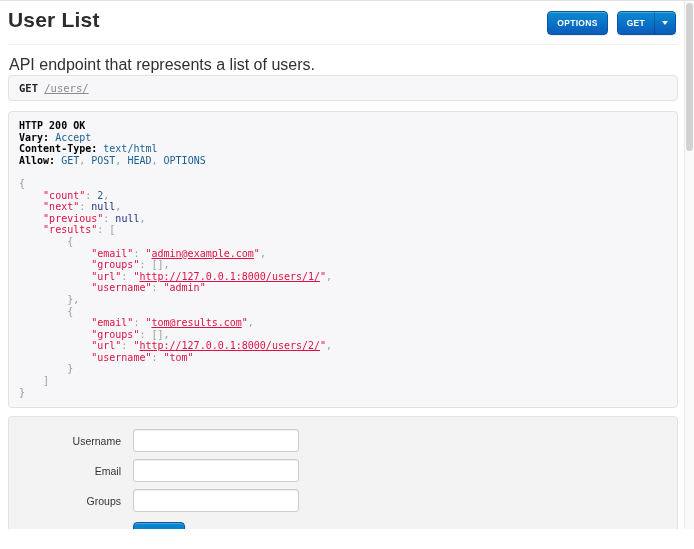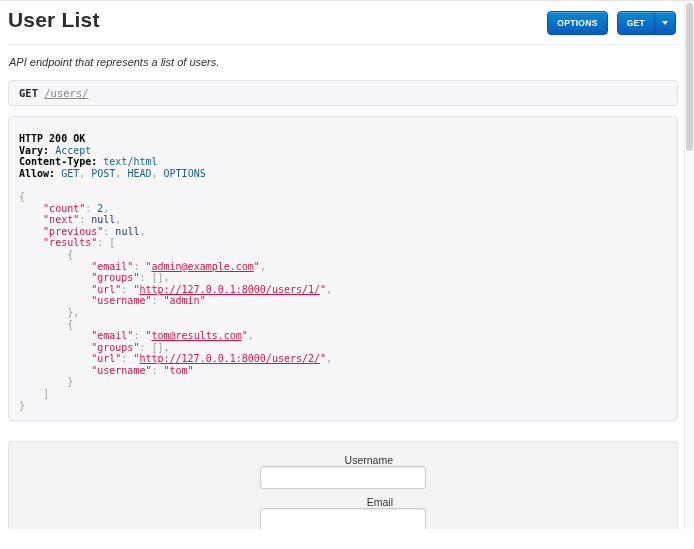--- a/index.html
+++ b/index.html
@@ -31,53 +31,53 @@
     font-family:"Liberation Sans", sans-serif;
   }
   .btn .seg{ padding:6px 9px; display:flex; align-items:center; }
   .btn .seg.caret-seg{ border-left:1px solid rgba(0,0,0,.22); padding:6px 7px; }
   .caret{
     width:0;height:0; display:inline-block;
     border-left:3px solid transparent; border-right:3px solid transparent;
     border-top:4px solid #fff;
   }
 
-  .description{ font-size:11px; color:#303030; margin:11px 0 12px 1px;font-style:italic; }
+  .description{ font-size:16px; color:#303030; margin:11px 0 1px 1px; }
 
   
   .request-bar{
     background:#f7f7f9; border:1px solid #e1e1e8; border-radius:4px;
     padding:6px 10px; margin-bottom:10px;
     font-family:"DejaVu Sans Mono", monospace; font-size:10.5px; color:#333;
   }
   .request-bar .method{ font-weight:bold; color:#222; }
   .request-bar .path{ color:#8a8a8a;text-decoration:underline; }
 
   
   .response-well{
     background:#f7f7f9; border:1px solid #e1e1e8; border-radius:4px;
-    padding:16px 10px 9px; margin-bottom:20px;
+    padding:8px 10px 9px; margin-bottom:8px;
     font-family:"DejaVu Sans Mono", monospace; font-size:10px; line-height:11.6px;
     color:#333;
   }
   .code-line{ white-space:pre; min-height:11.6px; }
   .tok-hdrb{ color:#000; font-weight:bold; }
   .tok-pln{ color:#48484c; }
   .tok-str{ color:#dd1144; }
   .tok-kwd{ color:#1e347b; }
   .tok-lit{ color:#195f91; }
   .tok-pun{ color:#93a1a1; }
   a.tok-link{ color:#dd1144; text-decoration:underline; cursor:pointer; }
 
   
   .form-well{
     background:#f3f3f3; border:1px solid #e3e3e3; border-radius:4px;
     padding:12px 0 15px;
   }
-  .form-row{ display:flex; align-items:center; margin-bottom:7px;flex-direction:column; }
+  .form-row{ display:flex; align-items:center; margin-bottom:7px; }
   .form-row label{
     width:112px; text-align:right; margin-right:12px;
     font-size:10.5px; color:#333;
   }
   .form-row input{
     width:152px; height:15px; padding:3px 6px;
     border:1px solid #ccc; border-radius:3px;
     font-size:11px; color:#333; background:#fff;
     box-shadow:inset 0 1px 1px rgba(0,0,0,.075);
     font-family:"Liberation Sans", sans-serif;

